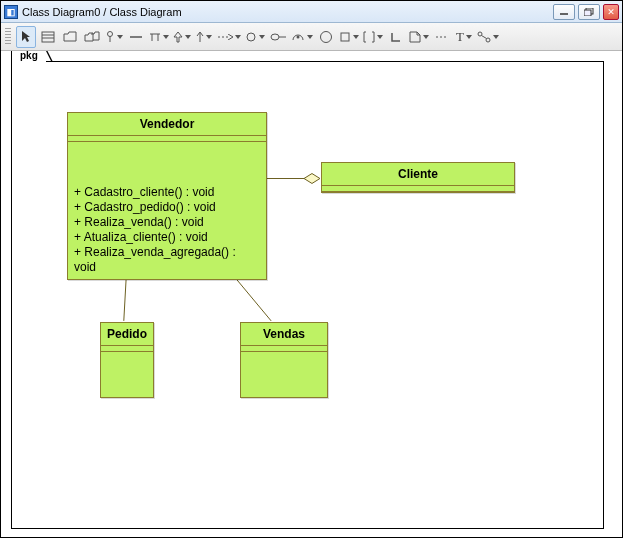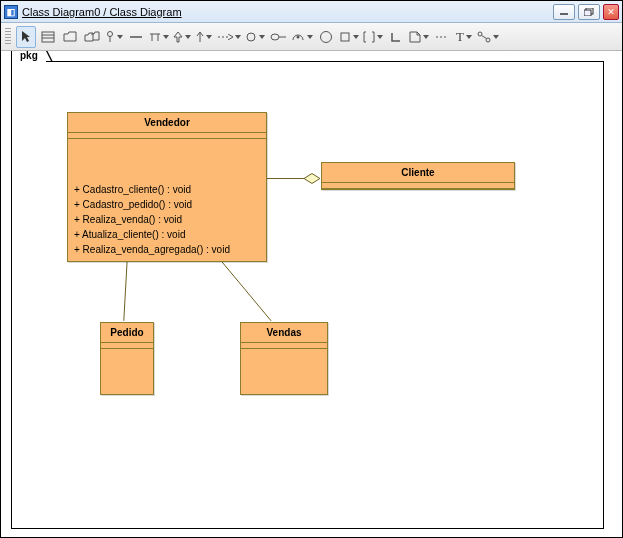--- a/index.html
+++ b/index.html
@@ -22,21 +22,21 @@
     padding: 0 3px;
   }
   .titlebar .app-icon {
     width: 14px; height: 14px;
     background: #3a7bd5;
     border: 1px solid #114488;
     margin-right: 4px;
     display: flex; align-items: center; justify-content: center;
     color: #fff; font-size: 9px; font-weight: bold;
   }
-  .titlebar .title-text { flex: 1; color: #000; text-decoration: underline; }
+  .titlebar .title-text { flex: 1; color: #000; }
   .titlebar .win-btns { display: flex; gap: 3px; }
   .titlebar .win-btn {
     width: 22px; height: 16px;
     border: 1px solid #7a99b8;
     background: linear-gradient(#fefefe,#e4ecf6);
     border-radius: 2px;
     display: flex; align-items: center; justify-content: center;
     font-size: 9px;
   }
   .titlebar .win-btn.close {
@@ -120,24 +120,24 @@
     border-left: 6px solid #fff;
     z-index:1;
   }
   svg.diag {
     position:absolute; left:0; top:0;
     width:100%; height:100%;
     pointer-events:none;
   }
   .uml-class {
     position: absolute;
-    background: #fdba74;
+    background: #bef264;
     border: 1px solid #8b7d2e;
     box-shadow: 1px 1px 0 rgba(0,0,0,0.15);
-    font-size: 10px;
+    font-size: 12px;
   }
   .uml-class .name {
     text-align: center;
     font-weight: bold;
     padding: 4px 6px;
     border-bottom: 1px solid #8b7d2e;
     white-space: nowrap;
   }
   .uml-class .attrs {
     min-height: 6px;

